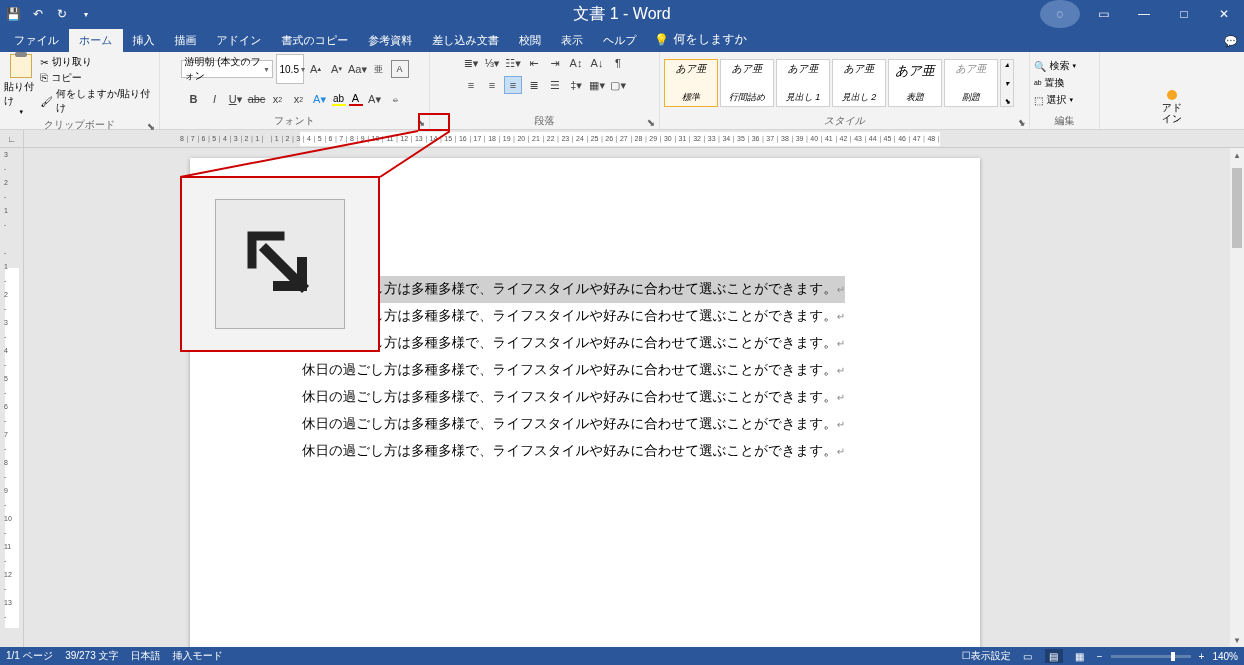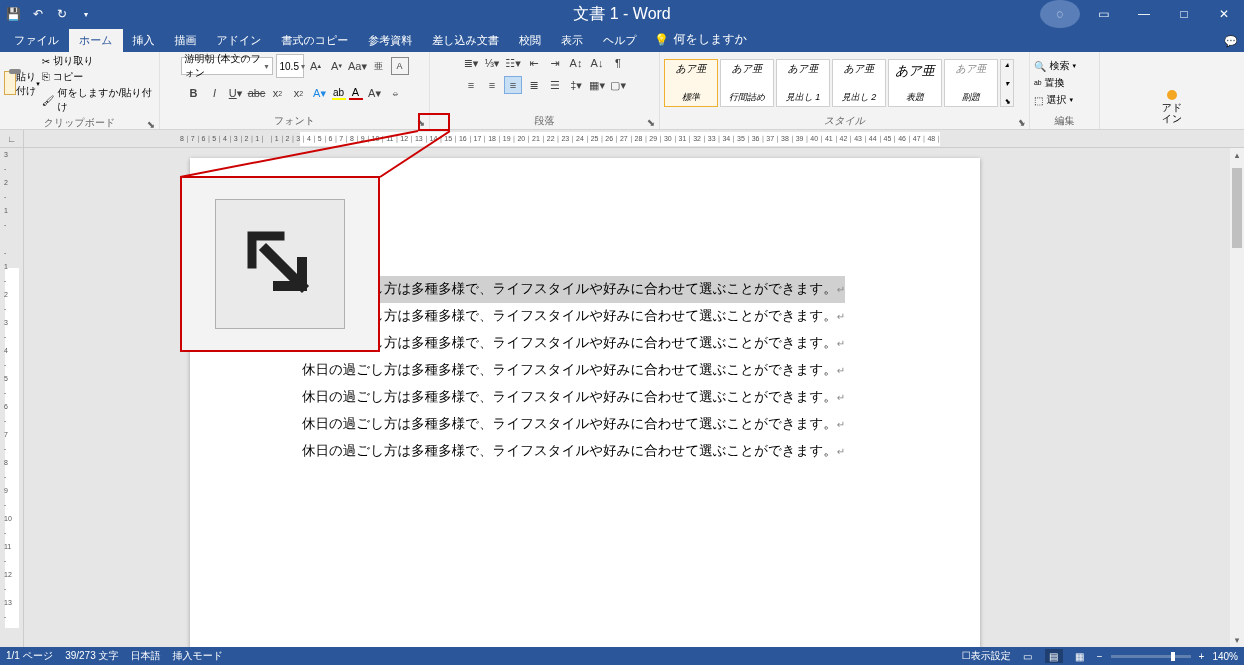--- a/index.html
+++ b/index.html
@@ -23,34 +23,34 @@
 
 
 .ribbon { background: #f3f3f3; border-bottom: 1px solid #d4d4d4; height: 78px; display: flex; }
 .group { border-right: 1px solid #e1e1e1; display: flex; flex-direction: column; }
 .group-body { flex: 1; display: flex; align-items: center; padding: 2px 4px; gap: 2px; }
 .group-label { text-align: center; font-size: 10px; color: #666; padding-bottom: 1px; position: relative; }
 .dlg-launcher { position: absolute; right: 2px; bottom: 1px; width: 12px; height: 12px; display:flex; align-items:center; justify-content:center; }
 
 
 .clip-main { display:flex; gap:2px; }
-.paste-btn { display:flex; flex-direction:row; align-items:center; width:36px; font-size:10px; }
+.paste-btn { display:flex; flex-direction:column; align-items:center; width:36px; font-size:10px; }
 .paste-icon { width:22px; height:24px; background:#fff3d6; border:1px solid #d4a84b; position:relative; margin-bottom:2px; }
 .paste-icon::before{content:'';position:absolute;top:-3px;left:4px;width:12px;height:5px;background:#888;border-radius:2px;}
 .clip-sub { display:flex; flex-direction:column; gap:2px; font-size:10px; }
 .clip-sub div { display:flex; align-items:center; gap:3px; }
 
 
 .font-row1 { display:flex; align-items:center; gap:3px; }
 .font-row2 { display:flex; align-items:center; gap:3px; margin-top:4px; }
 .font-col { display:flex; flex-direction:column; }
 .dd { border:1px solid #c0c0c0; background:#fff; font-size:10px; padding:1px 3px; display:flex; align-items:center; }
 .dd-arrow::after{content:'▾'; font-size:8px; margin-left:2px; color:#666;}
 .fname { width:92px; height:18px; }
-.fsize { width:28px; height:24px; }
+.fsize { width:28px; height:30px; }
 .btn { width:18px; height:18px; display:flex; align-items:center; justify-content:center; font-size:11px; color:#444; }
 .btn sup, .btn sub { font-size:7px; }
 .colorbar { width:14px; height:2px; background:#c00; }
 .highlightbar{ width:14px; height:2px; background:#ff0; }
 .fontcolor, .highlight { display:flex; flex-direction:column; align-items:center; }
 
 
 .para-col { display:flex; flex-direction:column; gap:4px; }
 .para-row { display:flex; align-items:center; gap:3px; }
 .align-active { background:#c7dff5; border:1px solid #7face0; }

